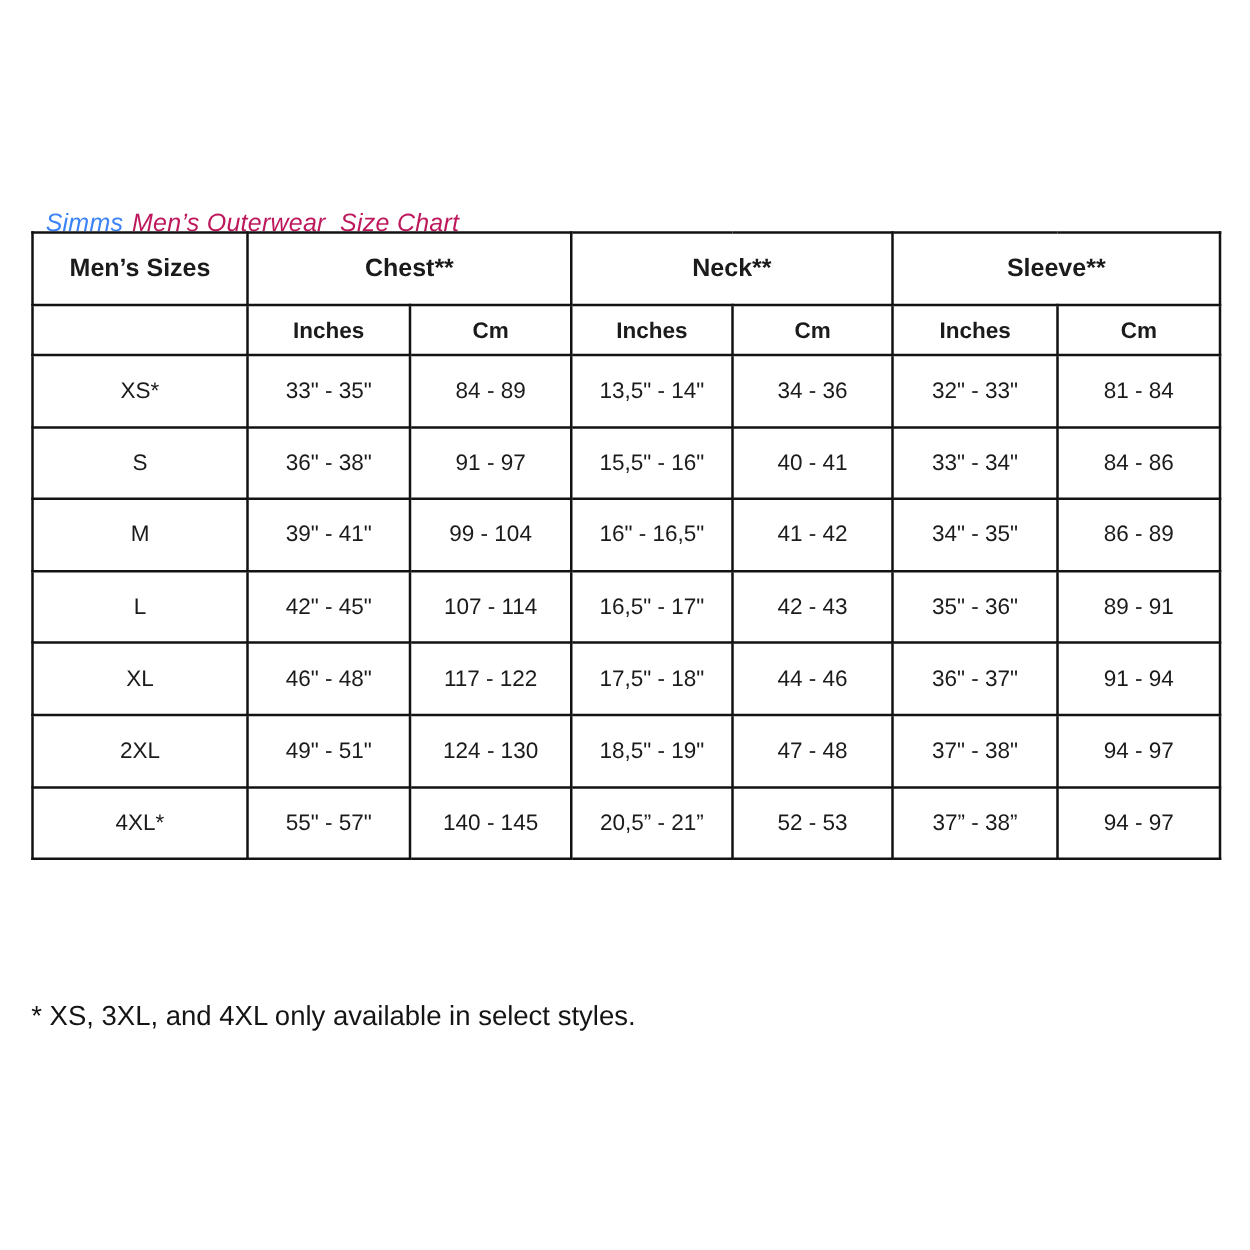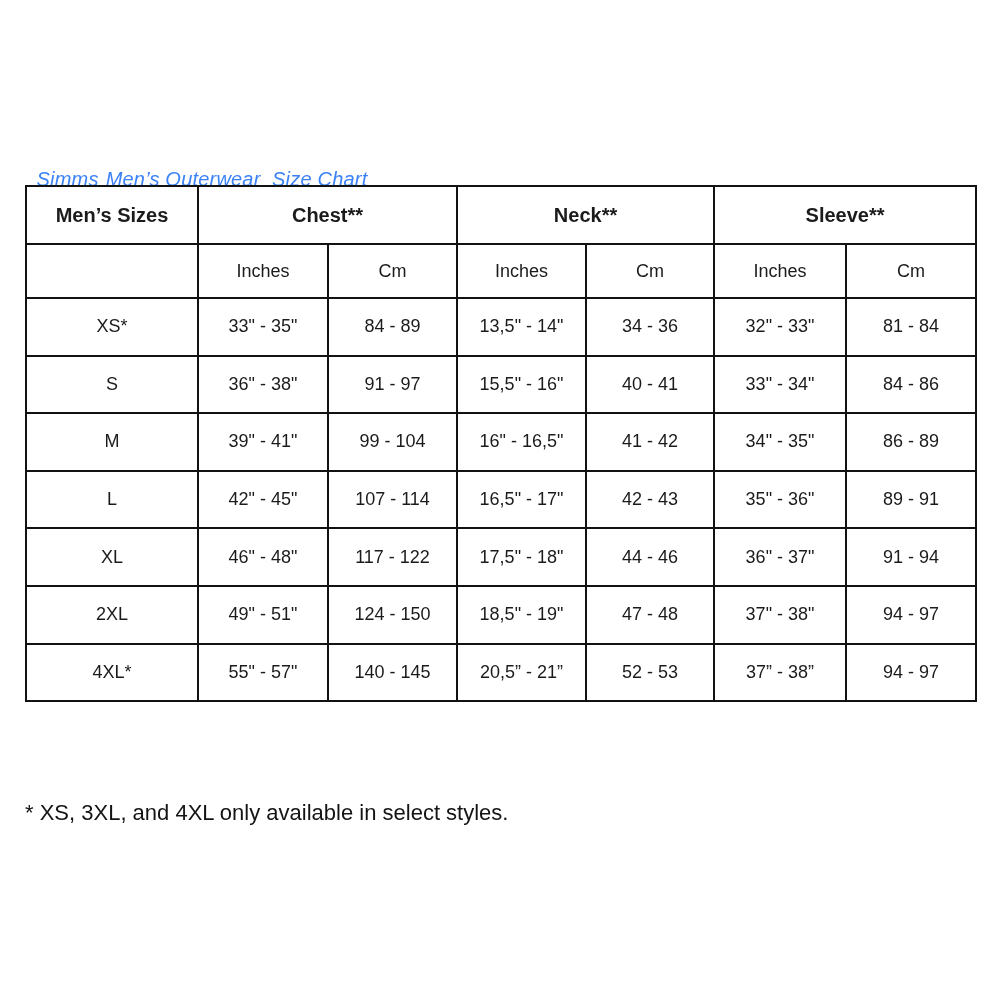--- a/index.html
+++ b/index.html
@@ -16,21 +16,21 @@
   .title {
     position: absolute;
     left: 25px;
     top: 145px;
     font-size: 20px;
     font-style: italic;
     letter-spacing: 0.2px;
     white-space: pre;
   }
   .title .brand { color: #3b82f6; }
-  .title .rest { margin-left: 7px; color: #3b82f6; }
+  .title .rest { margin-left: 7px; color: #be185d; }
 
   table.size-chart {
     position: absolute;
     left: 25px;
     top: 185px;
     width: 950px;
     border-collapse: collapse;
     table-layout: fixed;
     border: 1px solid #f97316;
   }
@@ -45,22 +45,22 @@
     background: #ffffff;
     overflow: hidden;
   }
   tr.group-row th {
     height: 58px;
     font-size: 20px;
     font-weight: 700;
   }
   tr.sub-row th,
   tr.sub-row td {
-    height: 54px;
-    font-weight: 400;
+    height: 40px;
+    font-weight: 700;
   }
   tbody th, tbody td { height: 57.6px; }
   tbody th { font-weight: 400; margin-top: 39px; }
 
   .footnotes {
     position: absolute;
     left: 25px;
     top: 799px;
     font-size: 22px;
     line-height: 27px;
@@ -143,21 +143,21 @@
       <td>46" - 48"</td>
       <td>117 - 122</td>
       <td>17,5" - 18"</td>
       <td>44 - 46</td>
       <td>36" - 37"</td>
       <td>91 - 94</td>
     </tr>
     <tr>
       <th>2XL</th>
       <td>49" - 51"</td>
-      <td>124 - 150</td>
+      <td>124 - 130</td>
       <td>18,5" - 19"</td>
       <td>47 - 48</td>
       <td>37" - 38"</td>
       <td>94 - 97</td>
     </tr>
     <tr>
       <th>4XL*</th>
       <td>55" - 57"</td>
       <td>140 - 145</td>
       <td>20,5” - 21”</td>

